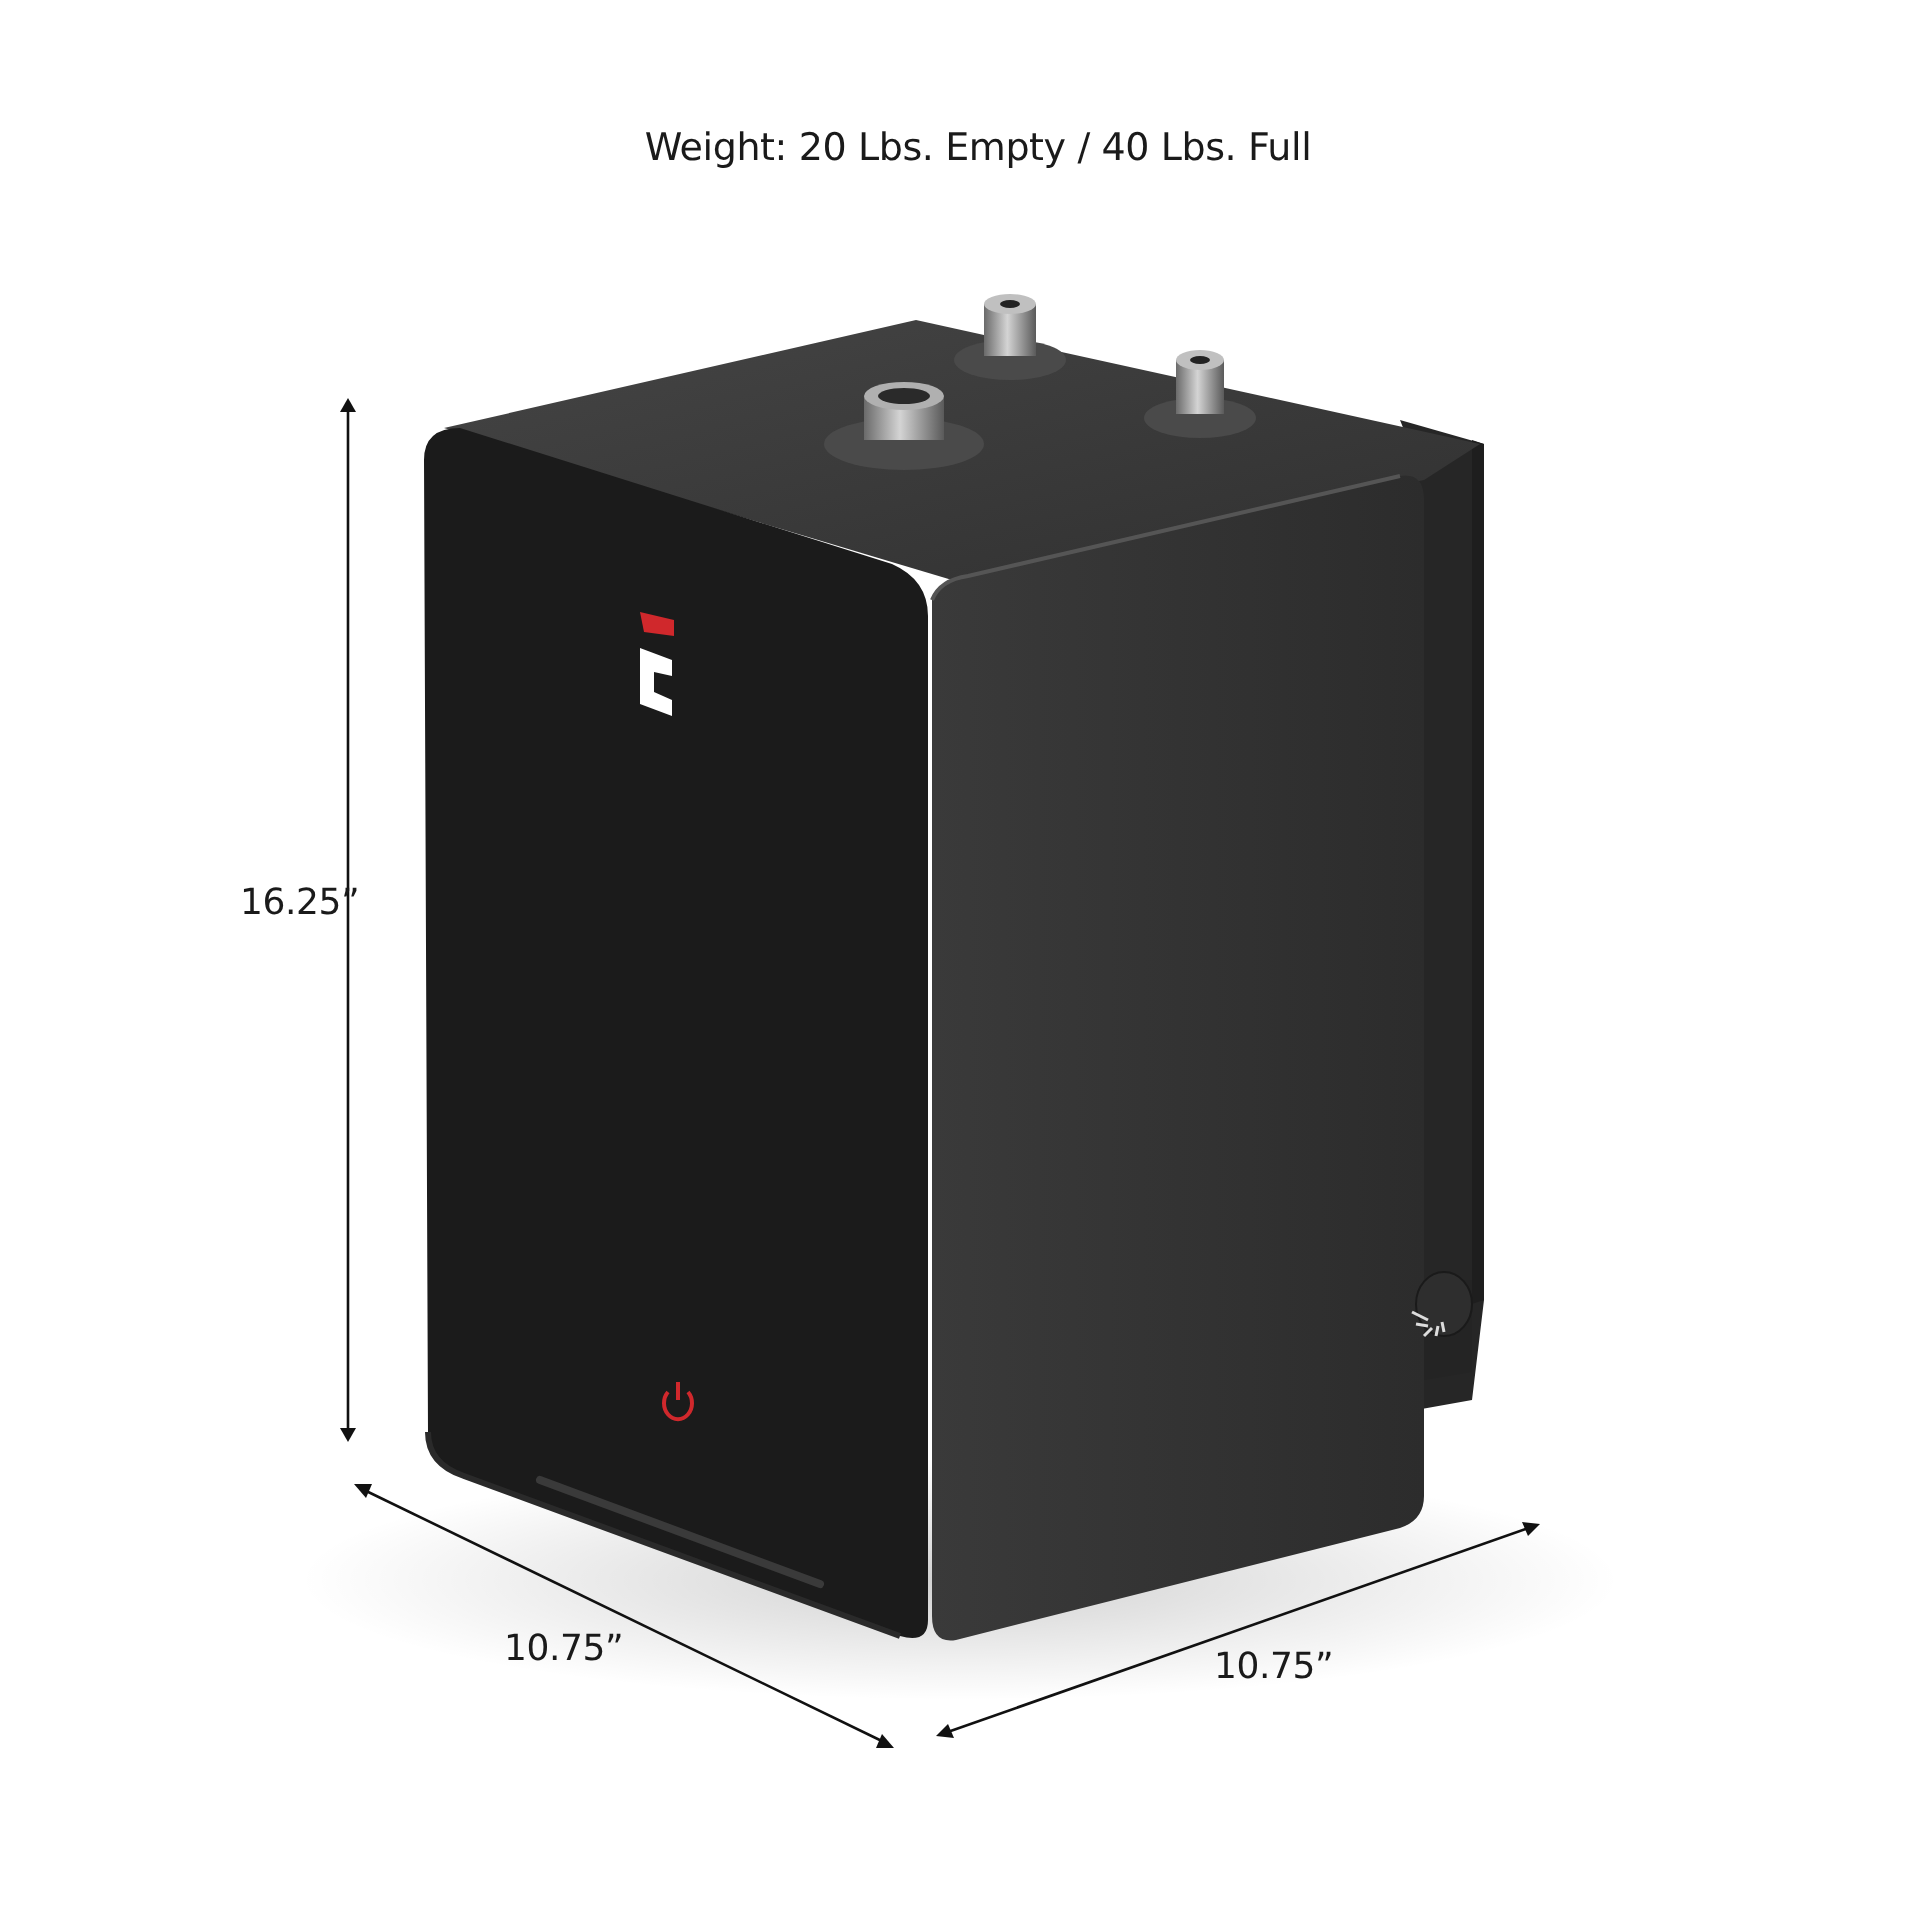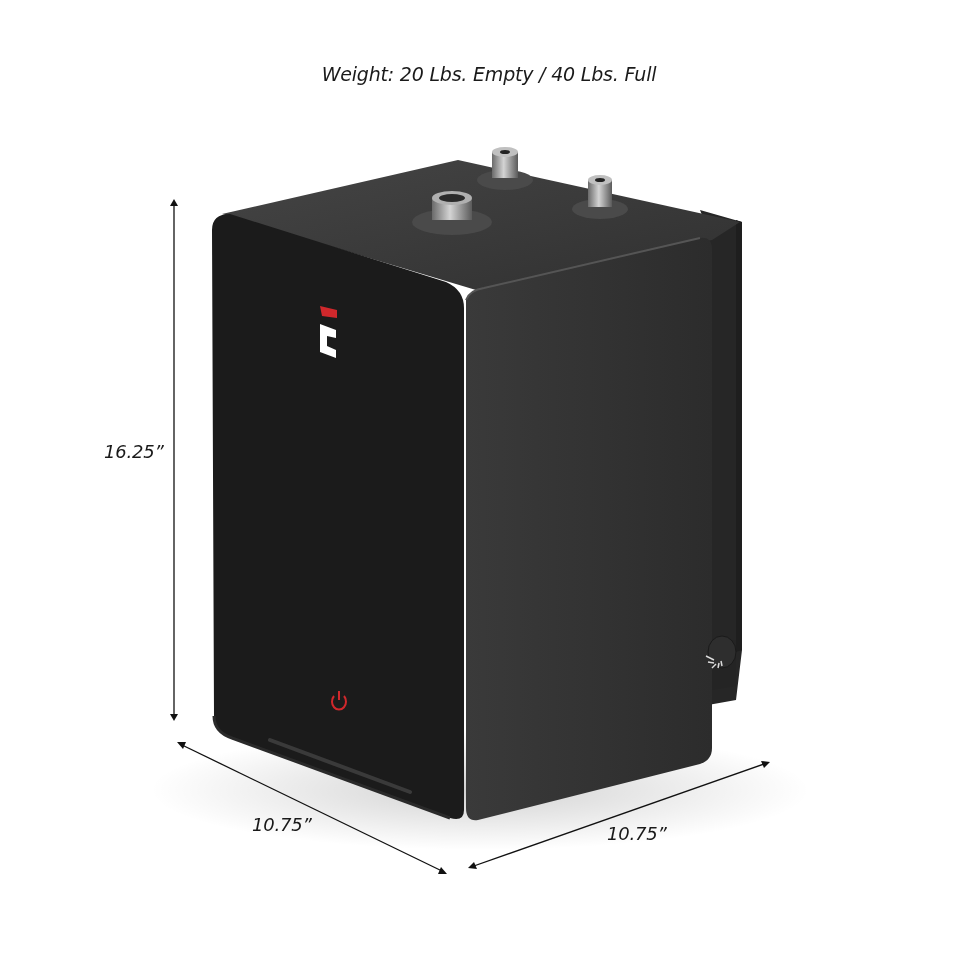--- a/index.html
+++ b/index.html
@@ -2,30 +2,30 @@
 <html><head>
   <meta charset="utf-8">
   <style>
     html, body { margin: 0; padding: 0; }
     body {
       width: 960px; height: 960px; overflow: hidden;
       background: #ffffff;
       font-family: "Liberation Sans", sans-serif;
       position: relative;
     }
-    .stage { position: absolute; left: 0; top: 0; width: 960px; height: 769px; font-style: italic; }
+    .stage { position: absolute; left: 0; top: 0; width: 960px; height: 769px; }
     .label {
       position: absolute;
       font-family: "DejaVu Sans", sans-serif;
       color: #1a1a1a;
       white-space: nowrap;
       letter-spacing: -0.2px;
     }
     .weight-label { left: 0; width: 978px; top: 63px; text-align: center; font-size: 19px; }
-    .height-label { left: 104px; top: 441px; font-size: 18px; }
+    .height-label { left: 120px; top: 441px; font-size: 18px; }
     .depth-label { left: 252px; top: 814px; font-size: 18px; }
     .width-label { left: 607px; top: 823px; font-size: 18px; }
     svg.product { position: absolute; left: 0; top: 0; }
   </style>
 </head>
 <body>
 
 <div class="stage">
 
   <svg class="product" width="960" height="960" viewBox="0 0 960 960">

